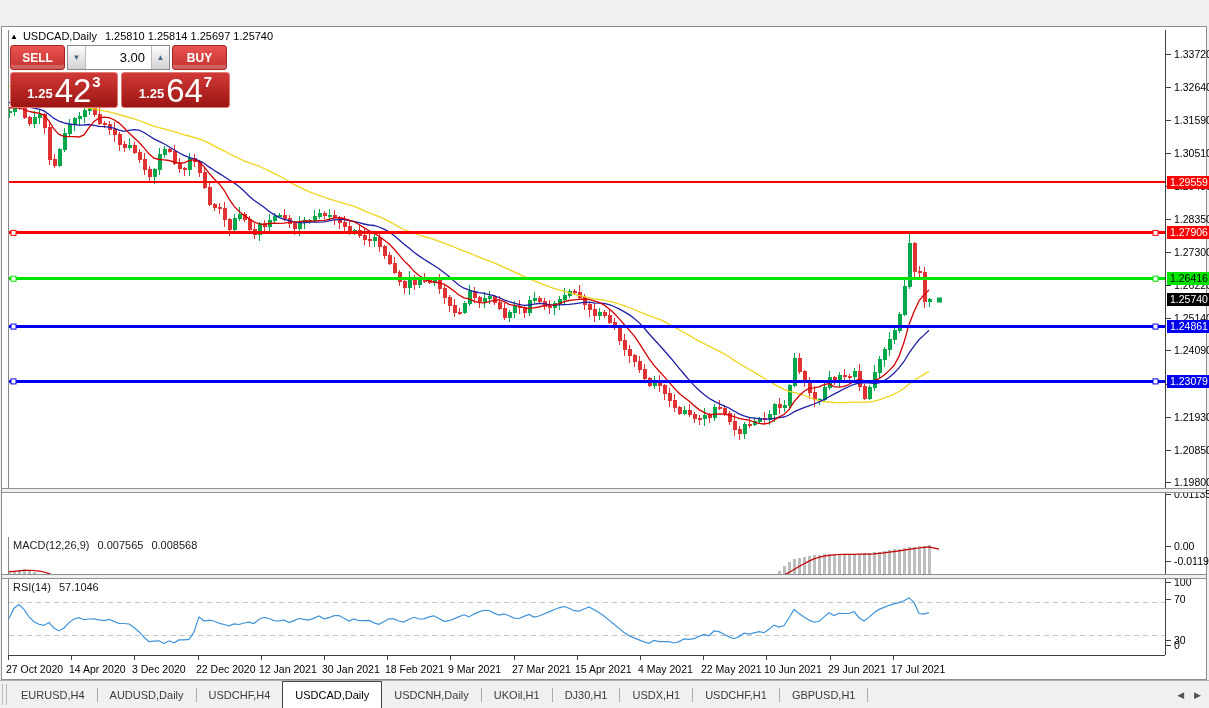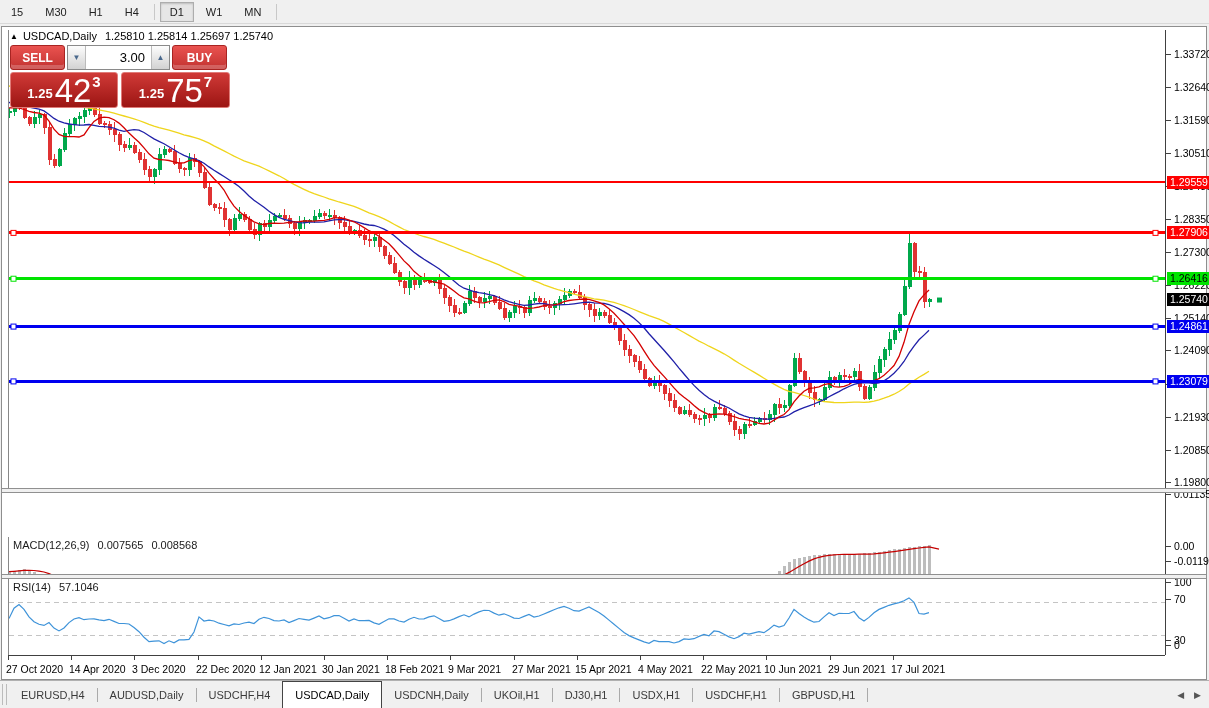--- a/index.html
+++ b/index.html
@@ -74,31 +74,20 @@
   .tab.active { background:#fff; border:1px solid #444; border-bottom:none; color:#000; }
   .tab-sep { width:1px; height:14px; background:#aaa; align-self:center; }
   #tab-nav { margin-left:auto; display:flex; align-items:center; padding-right:8px;
     font-size:9px; color:#555; gap:10px; }
   svg { display:block; }
 </style>
 </head>
 <body>
 <div id="stage">
 
-  <div id="toolbar">
-      <div class="tf-btn">15</div>
-      <div class="tf-btn">M30</div>
-      <div class="tf-btn">H1</div>
-      <div class="tf-btn">H4</div>
-      <div class="tf-sep"></div>
-      <div class="tf-btn active">D1</div>
-      <div class="tf-btn">W1</div>
-      <div class="tf-btn">MN</div>
-      <div class="tf-sep"></div>
-    </div>
 
   <div id="window">
     <div id="title-row">
       <span id="collapse-tri">▲</span>
       <span id="sym-label">USDCAD,Daily</span>
       <span id="ohlc-label">1.25810 1.25814 1.25697 1.25740</span>
     </div>
 
     <div class="pane" id="main-pane">
       <svg id="main-svg" width="1157" height="458">
@@ -503,21 +492,21 @@
         <button class="tp-btn">BUY</button>
       </div>
       <div class="tp-row2">
         <div class="quote bid">
           <span class="q-small">1.25</span>
           <span class="q-big">42</span>
           <span class="q-sup">3</span>
         </div>
         <div class="quote ask">
           <span class="q-small">1.25</span>
-          <span class="q-big">75</span>
+          <span class="q-big">64</span>
           <span class="q-sup">7</span>
         </div>
       </div>
     </div>
 
     <div class="splitter" id="split1"></div>
 
     <div class="pane" id="macd-pane">
       <div class="pane-label">
         <span>MACD(12,26,9)</span>

